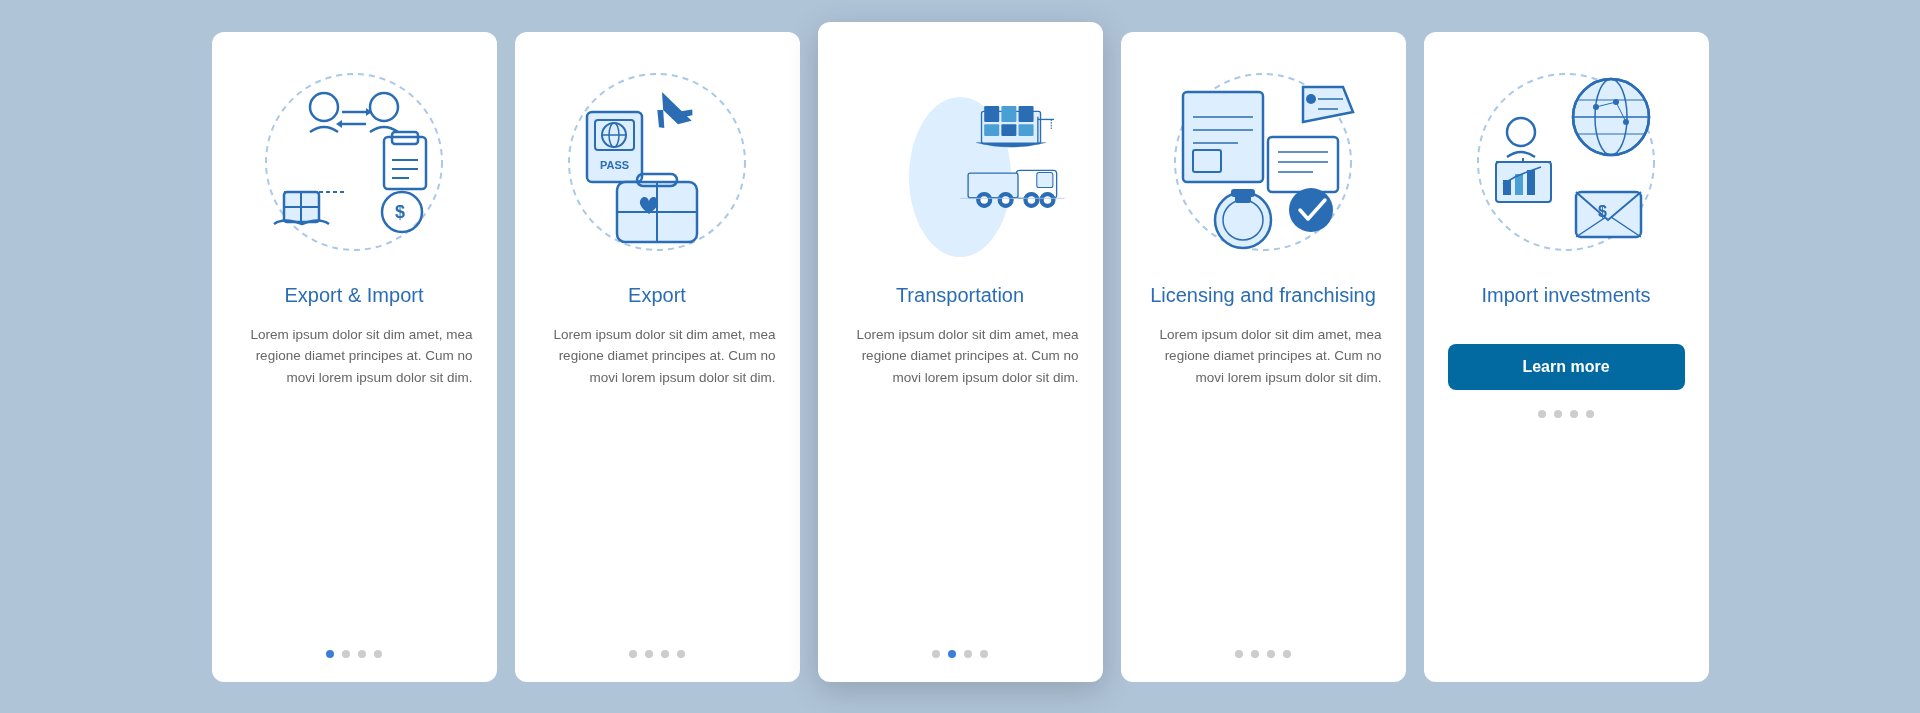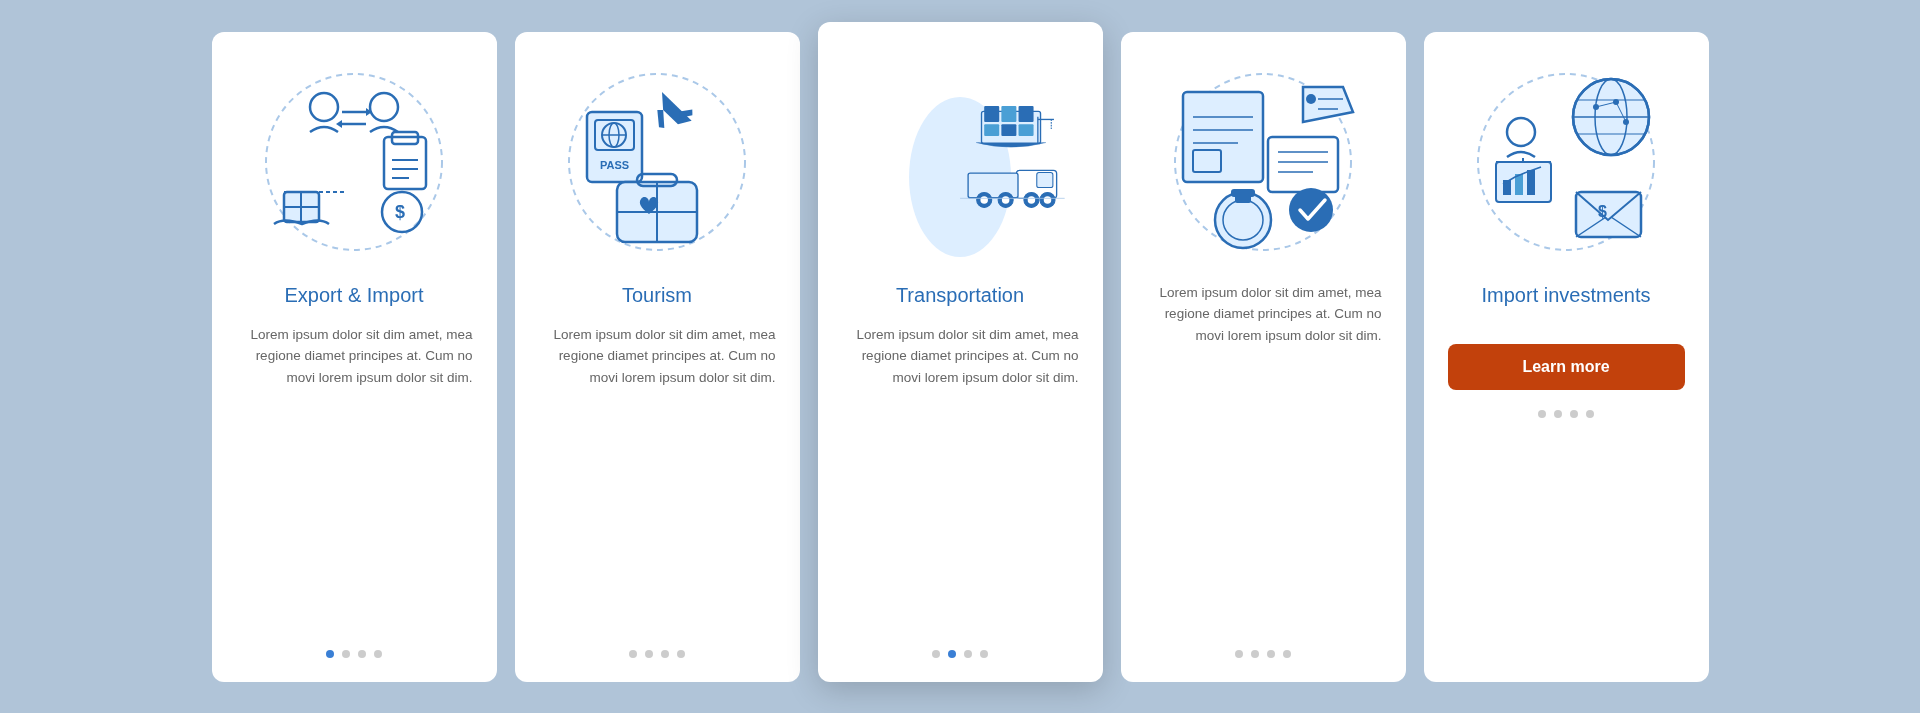--- a/index.html
+++ b/index.html
@@ -83,21 +83,21 @@
       height: 8px;
       border-radius: 50%;
       background: #ccc;
     }
 
     .dot.active {
       background: #3a7fd5;
     }
 
     .learn-more-btn {
-      background: #c2410c;
+      background: #0369a1;
       color: #fff;
       border: none;
       border-radius: 8px;
       padding: 14px 40px;
       font-size: 16px;
       font-weight: 600;
       cursor: pointer;
       margin-top: 20px;
       width: 100%;
       text-align: center;
@@ -189,21 +189,21 @@
         <text x="43" y="107" font-size="11" fill="#2a6db5" font-weight="bold">PASS</text>
 
         <rect x="60" y="120" width="80" height="60" rx="8" fill="#ddeeff" stroke="#2a6db5" stroke-width="2.5"></rect>
         <rect x="80" y="112" width="40" height="12" rx="6" fill="none" stroke="#2a6db5" stroke-width="2.5"></rect>
         <line x1="100" y1="120" x2="100" y2="180" stroke="#2a6db5" stroke-width="2"></line>
         <line x1="60" y1="150" x2="140" y2="150" stroke="#2a6db5" stroke-width="2"></line>
 
         <path d="M92,140 C92,136 87,133 84,137 C81,141 84,146 92,152 C100,146 103,141 100,137 C97,133 92,136 92,140Z" fill="#2a6db5"></path>
       </svg>
     </div>
-    <div class="card-title">Tourism</div>
+    <div class="card-title">Export</div>
     <div class="card-body">Lorem ipsum dolor sit dim amet, mea regione diamet principes at. Cum no movi lorem ipsum dolor sit dim.</div>
     <div class="dots">
       <div class="dot"></div>
       <div class="dot"></div>
       <div class="dot"></div>
       <div class="dot"></div>
     </div>
   </div>
 
   <div class="card active">
@@ -277,20 +277,21 @@
         <circle cx="80" cy="158" r="28" fill="#ddeeff" stroke="#2a6db5" stroke-width="2.5"></circle>
         <circle cx="80" cy="158" r="20" fill="none" stroke="#2a6db5" stroke-width="1.5"></circle>
 
         <circle cx="148" cy="148" r="22" fill="#2a6db5"></circle>
         <polyline points="137,148 145,157 162,138" fill="none" stroke="#fff" stroke-width="3.5" stroke-linecap="round" stroke-linejoin="round"></polyline>
 
         <rect x="72" y="133" width="16" height="8" rx="2" fill="#2a6db5"></rect>
         <rect x="68" y="127" width="24" height="8" rx="3" fill="#2a6db5"></rect>
       </svg>
     </div>
+    <div class="card-title">Licensing and franchising</div>
     <div class="card-body">Lorem ipsum dolor sit dim amet, mea regione diamet principes at. Cum no movi lorem ipsum dolor sit dim.</div>
     <div class="dots">
       <div class="dot"></div>
       <div class="dot"></div>
       <div class="dot"></div>
       <div class="dot"></div>
     </div>
   </div>
 
   <div class="card">

